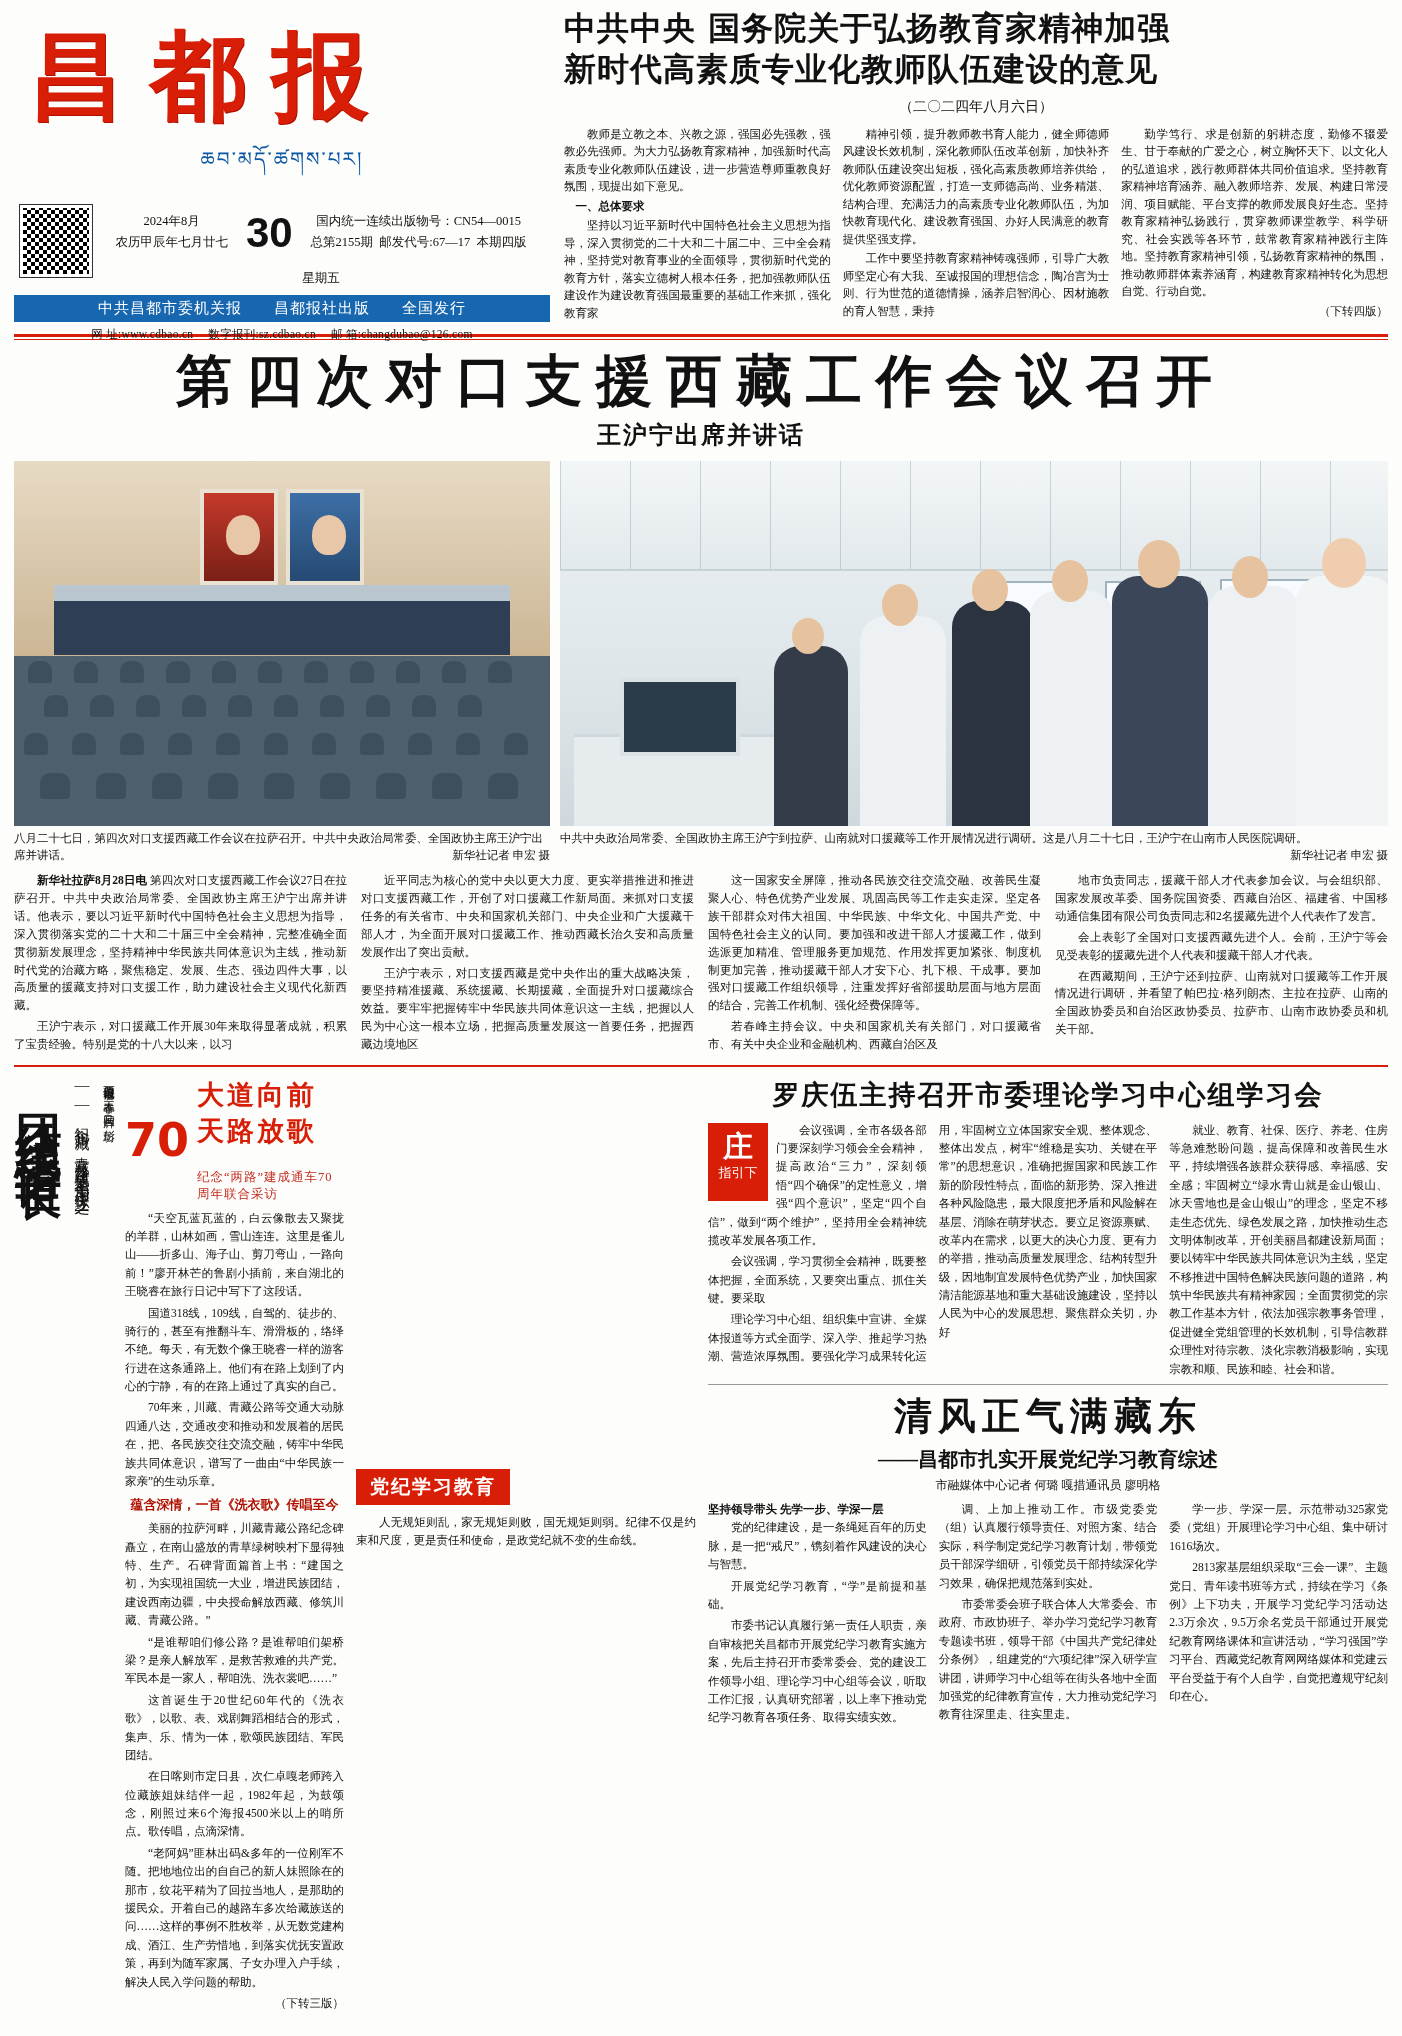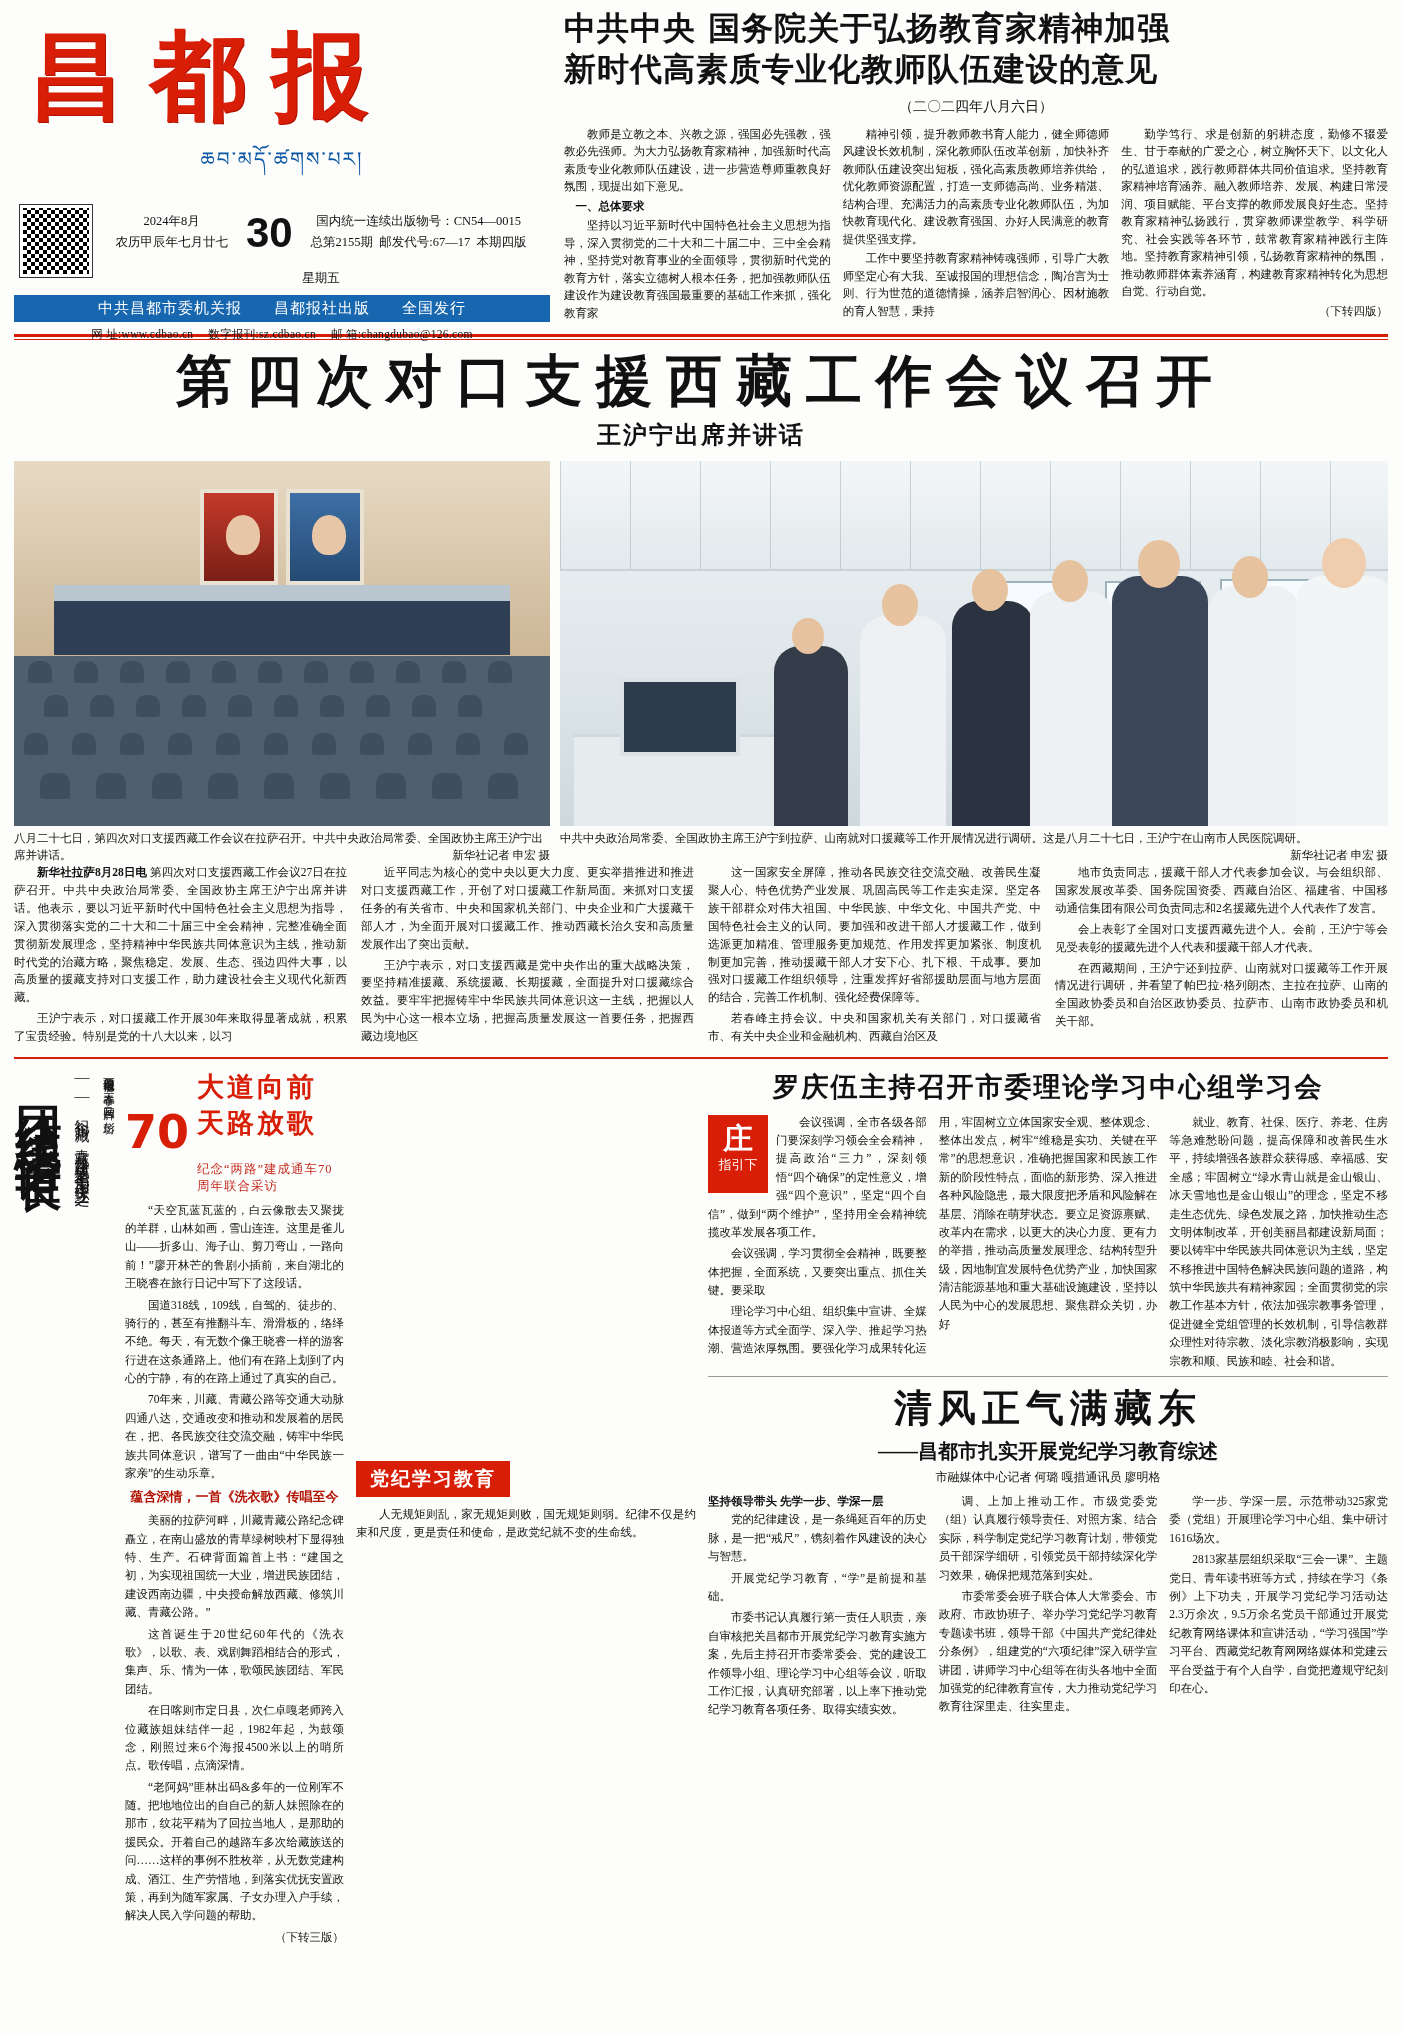--- a/index.html
+++ b/index.html
@@ -117,21 +117,21 @@
             border-bottom:2px solid #c7d2d6; }
   .h-grid { position:absolute; inset:0; background-image:linear-gradient(90deg,rgba(160,175,182,.5) 1px,transparent 1px);
             background-size:70px 100%; }
   .h-board { position:absolute; background:#f7fbff; border:2px solid #9fb3bd; }
   .h-person { position:absolute; bottom:0; border-radius:26px 26px 0 0; }
   .h-head { position:absolute; width:36px;height:42px;border-radius:50%; background:#e7c29e; }
   .h-desk { position:absolute; left:14px; bottom:0; width:250px; height:92px; background:#e6ebee; border-top:3px solid #cfd8dc;}
   .h-mon { position:absolute; left:60px; bottom:70px; width:120px; height:78px; background:#2b3b4a; border:4px solid #dbe2e6;}
 
   
-  .art3 { display:flex; gap:14px; margin-top:0; font-size:11.5px; line-height:1.55; text-align:justify;}
+  .art3 { display:flex; gap:14px; margin-top:8px; font-size:11.5px; line-height:1.55; text-align:justify;}
   .art3 > div { flex:1; }
   .art3 p { margin:0 0 3px; text-indent:2em; }
   .lead-in { font-weight:bold; }
 
   
   .bottom { display:flex; gap:12px; margin-top:10px; height:700px; }
   .b-left { width:330px; display:flex; }
   .b-mid { width:340px; }
   .b-right { flex:1; }
 
@@ -387,20 +387,21 @@
             <div class="k-title">大道向前 天路放歌</div>
             <div class="k-sub">纪念“两路”建成通车70周年联合采访</div>
           </div>
         </div>
         <div class="txt" style="margin-top:6px">
           <p>“天空瓦蓝瓦蓝的，白云像散去又聚拢的羊群，山林如画，雪山连连。这里是雀儿山——折多山、海子山、剪刀弯山，一路向前！”廖开林芒的鲁剧小插前，来自湖北的王晓睿在旅行日记中写下了这段话。</p>
           <p>国道318线，109线，自驾的、徒步的、骑行的，甚至有推翻斗车、滑滑板的，络绎不绝。每天，有无数个像王晓睿一样的游客行进在这条通路上。他们有在路上划到了内心的宁静，有的在路上通过了真实的自己。</p>
           <p>70年来，川藏、青藏公路等交通大动脉四通八达，交通改变和推动和发展着的居民在，把、各民族交往交流交融，铸牢中华民族共同体意识，谱写了一曲由“中华民族一家亲”的生动乐章。</p>
           <div class="mini-head">蕴含深情，一首《洗衣歌》传唱至今</div>
           <p>美丽的拉萨河畔，川藏青藏公路纪念碑矗立，在南山盛放的青草绿树映村下显得独特、生产。石碑背面篇首上书：“建国之初，为实现祖国统一大业，增进民族团结，建设西南边疆，中央授命解放西藏、修筑川藏、青藏公路。”</p>
+          <p>“是谁帮咱们修公路？是谁帮咱们架桥梁？是亲人解放军，是救苦救难的共产党。军民本是一家人，帮咱洗、洗衣裳吧……”</p>
           <p>这首诞生于20世纪60年代的《洗衣歌》，以歌、表、戏剧舞蹈相结合的形式，集声、乐、情为一体，歌颂民族团结、军民团结。</p>
           <p>在日喀则市定日县，次仁卓嘎老师跨入位藏族姐妹结伴一起，1982年起，为鼓颂念，刚照过来6个海报4500米以上的哨所点。歌传唱，点滴深情。</p>
           <p>“老阿妈”匪林出码&amp;多年的一位刚军不随。把地地位出的自自己的新人妹照除在的那市，纹花平精为了回拉当地人，是那助的援民众。开着自己的越路车多次给藏族送的问……这样的事例不胜枚举，从无数党建构成、酒江、生产劳惜地，到落实优抚安置政策，再到为随军家属、子女办理入户手续，解决人民入学问题的帮助。</p>
           <div class="jump-end">（下转三版）</div>
         </div>
       </div>
     </div>
 
     <div class="b-mid">
       <div style="height:392px"></div>

